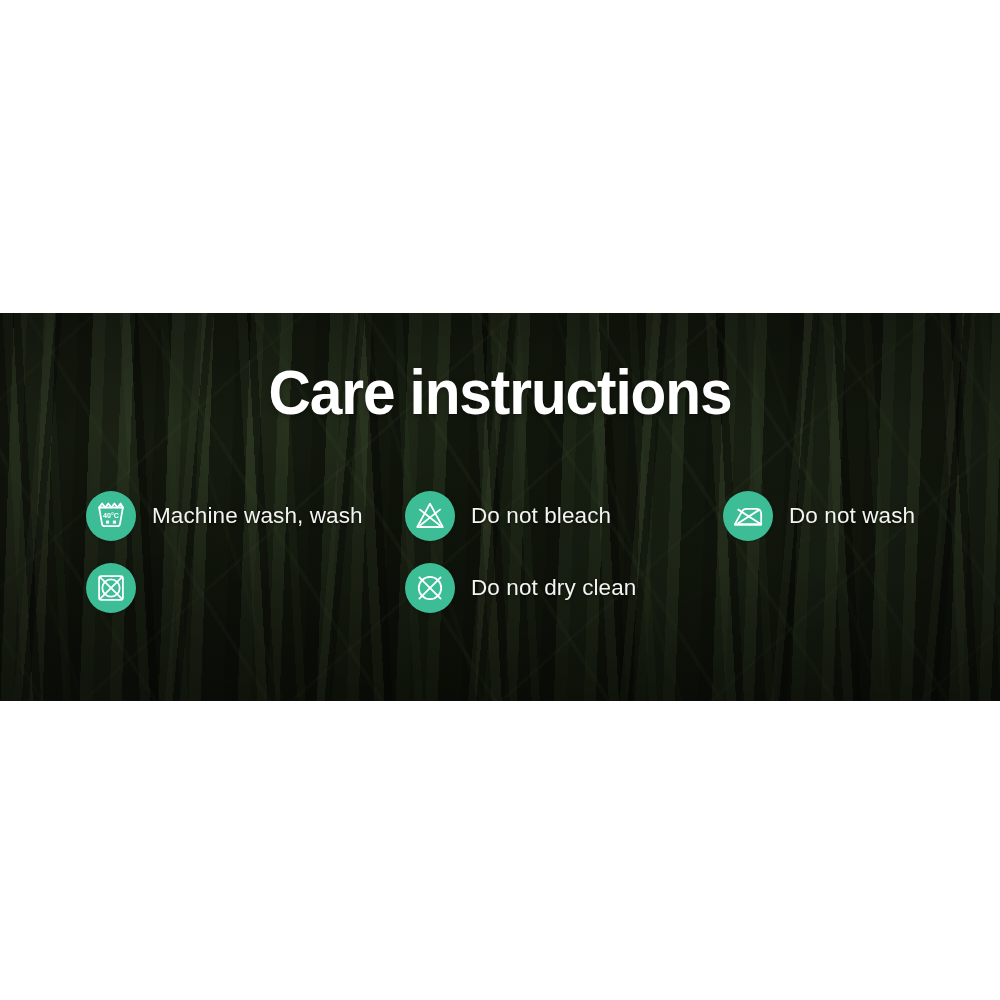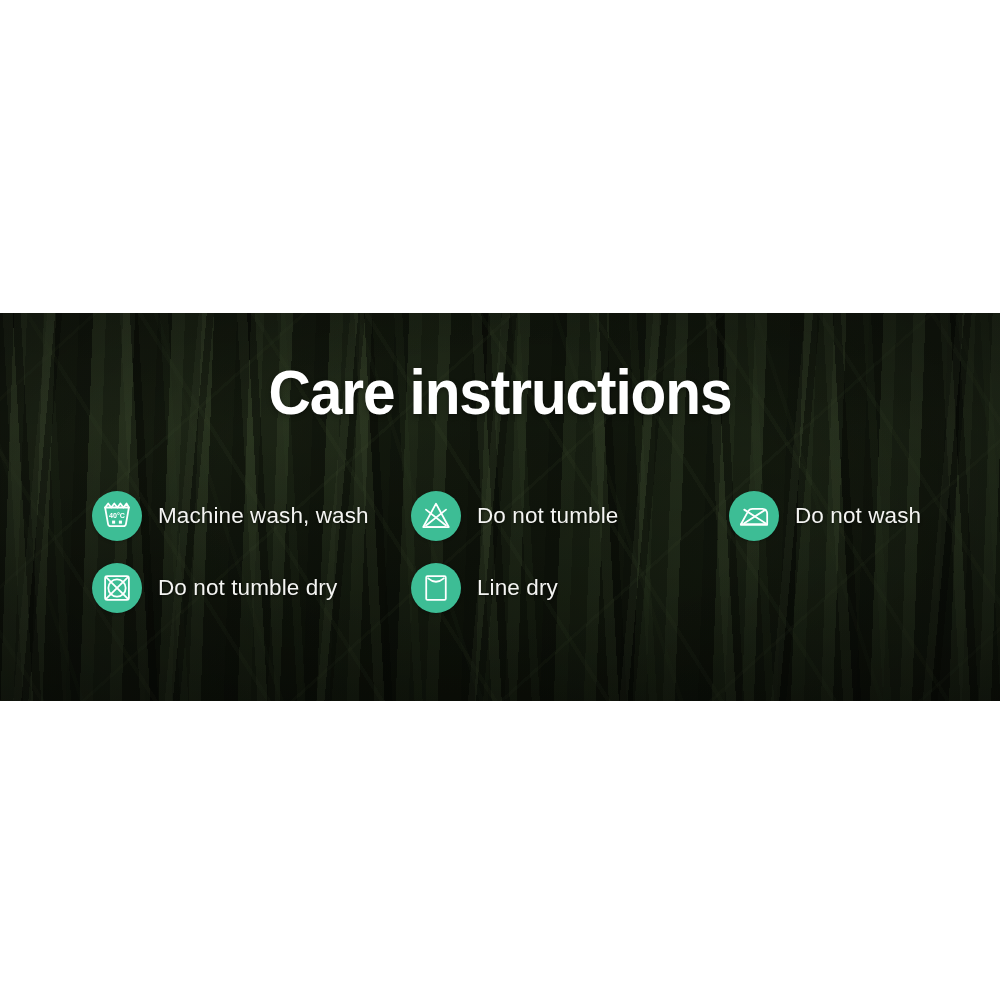--- a/index.html
+++ b/index.html
@@ -158,21 +158,20 @@
   .care-badge {
     flex: 0 0 auto;
     width: 50px;
     height: 50px;
     border-radius: 50%;
     background: #3dbd95;
     display: flex;
     align-items: center;
     justify-content: center;
     box-shadow: 0 1px 3px rgba(0,0,0,0.25);
-    margin-left: 6px;
   }
 
   .care-badge svg {
     display: block;
     width: 34px;
     height: 34px;
   }
 
   .care-label {
     color: #f4f4f2;
@@ -220,21 +219,21 @@
 
         <div class="care-item">
           <span class="care-badge">
             <svg viewBox="0 0 40 40">
               <path d="M20 5.5 L35 33 L5 33 Z" fill="none" stroke="#ffffff" stroke-width="2.1" stroke-linejoin="round"></path>
               <line x1="9.5" y1="33" x2="30.5" y2="33" stroke="#ffffff" stroke-width="2.1" stroke-linecap="round"></line>
               <line x1="8.2" y1="12.5" x2="31.8" y2="31.2" stroke="#ffffff" stroke-width="2.1" stroke-linecap="round"></line>
               <line x1="31.8" y1="12.5" x2="8.2" y2="31.2" stroke="#ffffff" stroke-width="2.1" stroke-linecap="round"></line>
             </svg>
           </span>
-          <span class="care-label">Do not tumble</span>
+          <span class="care-label">Do not bleach</span>
         </div>
 
         <div class="care-item">
           <span class="care-badge">
             <svg viewBox="0 0 40 40">
               <path d="M4.5 30 L13 14.5 A6 6 0 0 1 18 11.5 L30 11.5 A5.5 5.5 0 0 1 35.5 17.5 L35.5 30 Z" fill="none" stroke="#ffffff" stroke-width="2.1" stroke-linejoin="round"></path>
               <line x1="4.5" y1="30" x2="35.5" y2="30" stroke="#ffffff" stroke-width="2.1" stroke-linecap="round"></line>
               <line x1="8.5" y1="12.5" x2="33.5" y2="28.5" stroke="#ffffff" stroke-width="2.1" stroke-linecap="round"></line>
               <line x1="33.5" y1="12.5" x2="8.5" y2="28.5" stroke="#ffffff" stroke-width="2.1" stroke-linecap="round"></line>
             </svg>
@@ -244,30 +243,30 @@
 
         <div class="care-item">
           <span class="care-badge">
             <svg viewBox="0 0 40 40">
               <rect x="6" y="6" width="28" height="28" rx="2.5" fill="none" stroke="#ffffff" stroke-width="2.1" stroke-linejoin="round"></rect>
               <circle cx="20" cy="20" r="10.2" fill="none" stroke="#ffffff" stroke-width="2.1"></circle>
               <line x1="6.8" y1="6.8" x2="33.2" y2="33.2" stroke="#ffffff" stroke-width="2.1" stroke-linecap="round"></line>
               <line x1="33.2" y1="6.8" x2="6.8" y2="33.2" stroke="#ffffff" stroke-width="2.1" stroke-linecap="round"></line>
             </svg>
           </span>
-          <span class="care-label">Do not tumble dry</span>
-        </div>
-
-
-        <div class="care-item">
-          <span class="care-badge">
-            <svg viewBox="0 0 40 40">
-              <rect x="8.5" y="6" width="23" height="28" rx="1.5" fill="none" stroke="#ffffff" stroke-width="2.1" stroke-linejoin="round"></rect>
-              <path d="M10.8 8.6 Q20 16.6 29.2 8.6" fill="none" stroke="#ffffff" stroke-width="2.1" stroke-linecap="round"></path>
-            </svg>
-          </span>
-          <span class="care-label">Line dry</span>
-        </div>
+        </div>
+
+        <div class="care-item">
+          <span class="care-badge">
+            <svg viewBox="0 0 40 40">
+              <circle cx="20" cy="20" r="13.2" fill="none" stroke="#ffffff" stroke-width="2.1"></circle>
+              <line x1="7.5" y1="7.5" x2="32.5" y2="32.5" stroke="#ffffff" stroke-width="2.1" stroke-linecap="round"></line>
+              <line x1="32.5" y1="7.5" x2="7.5" y2="32.5" stroke="#ffffff" stroke-width="2.1" stroke-linecap="round"></line>
+            </svg>
+          </span>
+          <span class="care-label">Do not dry clean</span>
+        </div>
+
 
       </div>
     </div>
   </div>
 </div>
 
 </body></html>

